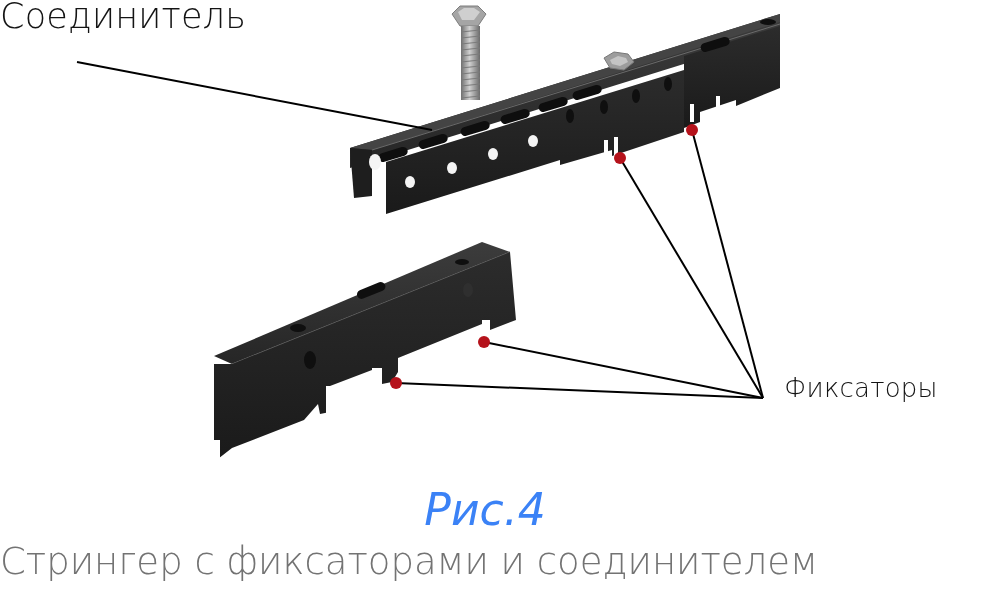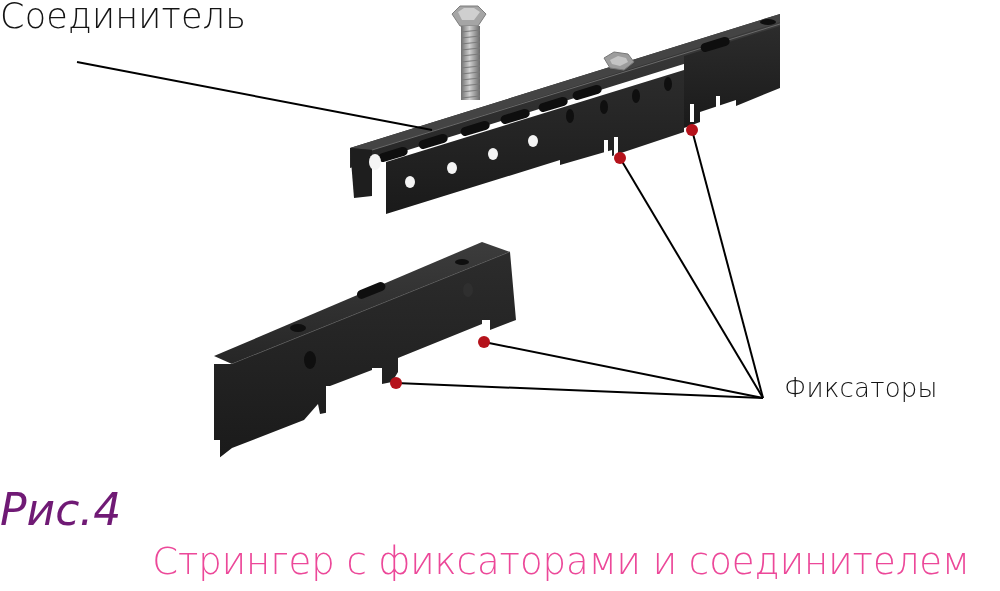--- a/index.html
+++ b/index.html
@@ -1,24 +1,24 @@
 <!DOCTYPE html>
 <html><head>
 <meta charset="utf-8">
 <style>
   html, body { margin:0; padding:0; background:#ffffff; }
   body { width:1000px; height:591px; position:relative; overflow:hidden;
          font-family:"DejaVu Sans", sans-serif; color:#111; }
   .label { position:absolute; font-weight:300; color:#141414; white-space:nowrap; letter-spacing:0.2px; }
   #lbl-connector { left:0; top:-4px; font-size:35px; }
   #lbl-fixers { left:784px; top:373px; font-size:26px; }
-  #fig-num { position:absolute; left:0; width:970px; top:484px; text-align:left;
-             font-size:44px; font-style:italic; color:#701a75; }
-  #fig-caption { position:absolute; left:0; width:970px; top:540px; text-align:right;
-                 font-size:37px; font-weight:300; color:#ec4899; white-space:nowrap; }
+  #fig-num { position:absolute; left:0; width:970px; top:484px; text-align:center;
+             font-size:44px; font-style:italic; color:#3b82f6; }
+  #fig-caption { position:absolute; left:0; width:970px; top:540px; text-align:left;
+                 font-size:37px; font-weight:300; color:#737373; white-space:nowrap; }
   svg#art { position:absolute; left:0; top:0; }
 </style>
 </head>
 <body>
 
 <svg id="art" width="1000" height="591" viewBox="0 0 1000 591">
   <defs>
     <linearGradient id="gTop" x1="0" y1="0" x2="0" y2="1">
       <stop offset="0" stop-color="#3c3c3c"></stop>
       <stop offset="1" stop-color="#262626"></stop>

